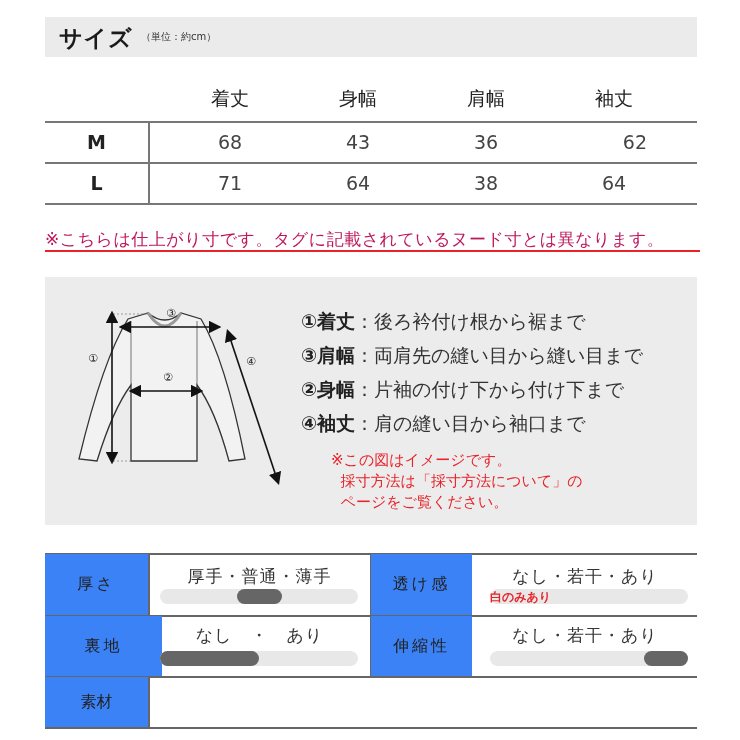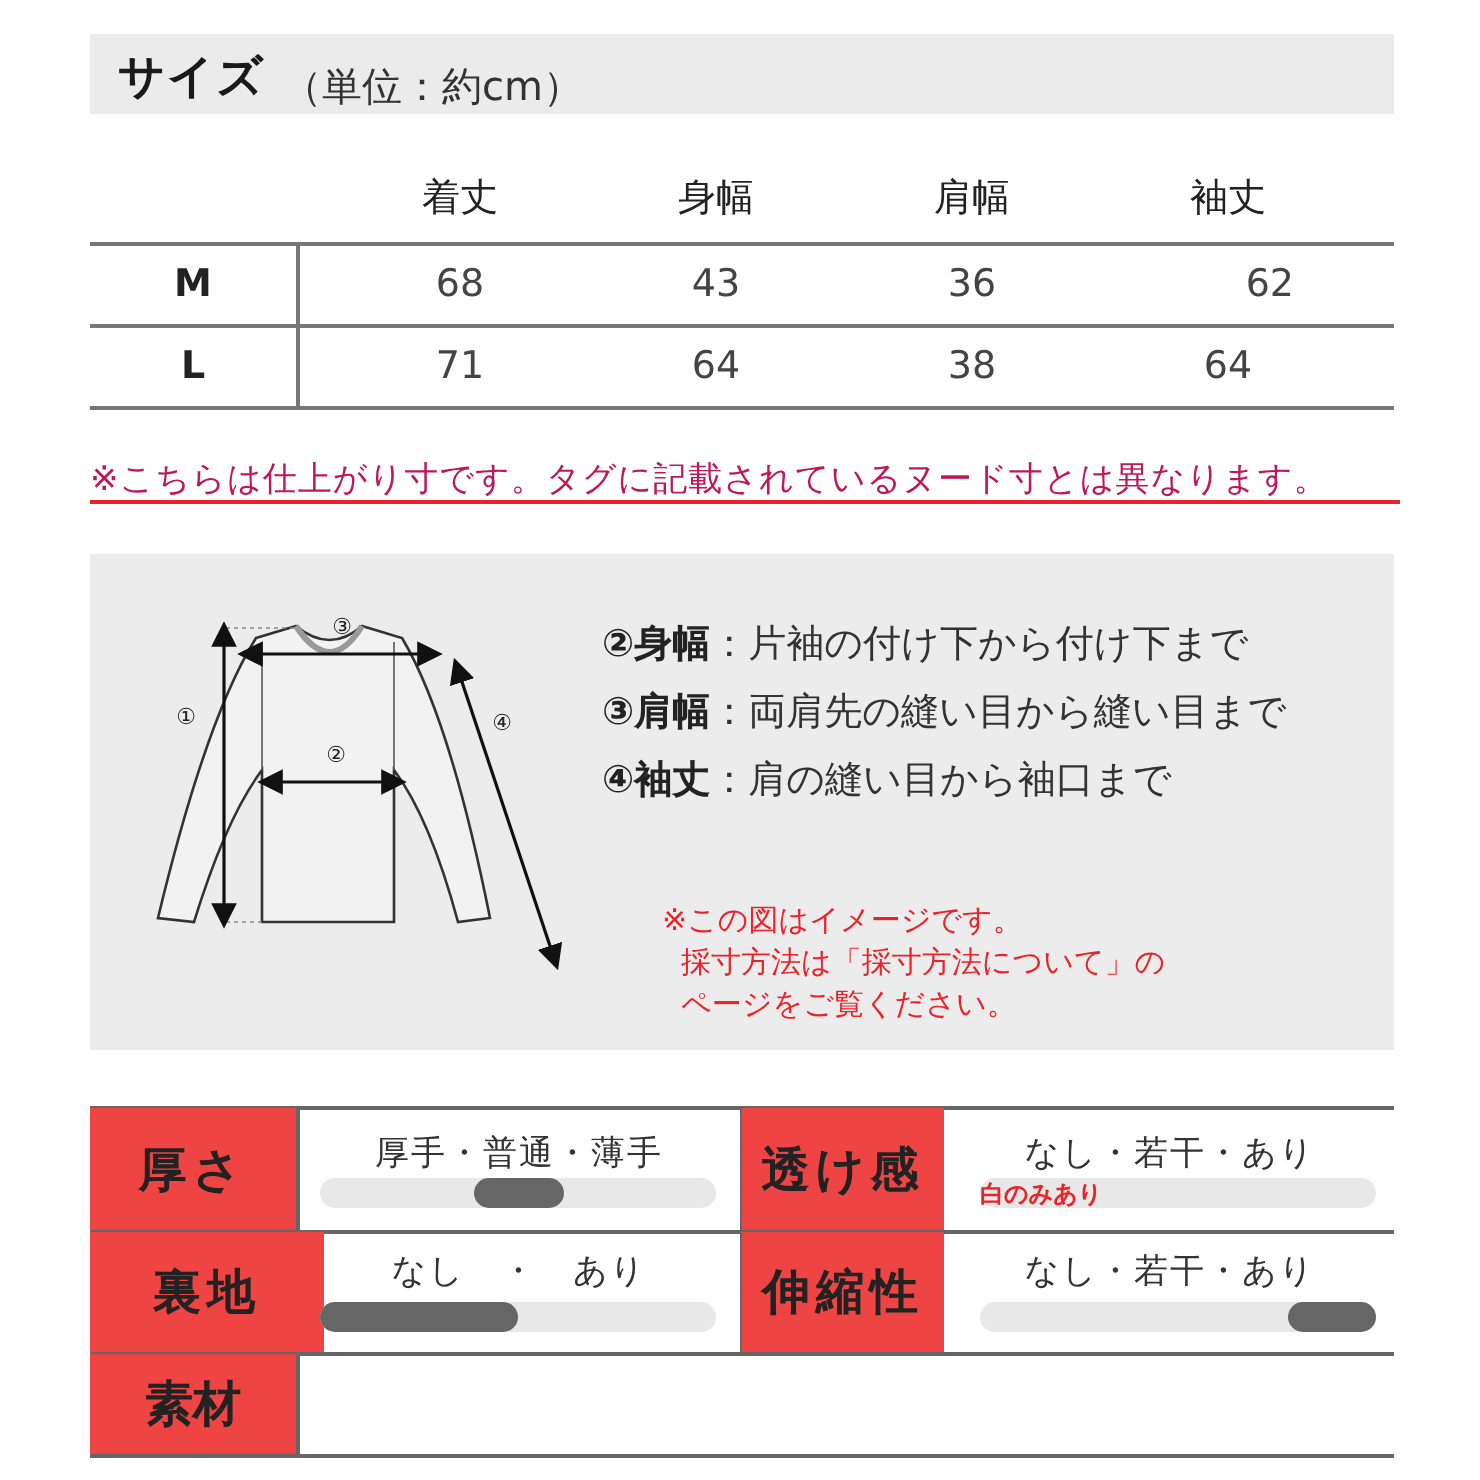--- a/index.html
+++ b/index.html
@@ -2,21 +2,21 @@
 <html><head>
 <meta charset="utf-8">
 <style>
   * { box-sizing: border-box; margin: 0; padding: 0; }
   html, body { width: 740px; height: 740px; background: #ffffff; overflow: hidden; }
   body { position: relative; font-family: "DejaVu Sans", "Liberation Sans", sans-serif; color: #222; }
 
   
   .hdr { position: absolute; left: 45px; top: 17px; width: 652px; height: 40px; background: #ebebeb; }
   .hdr .title { position: absolute; left: 14px; top: 6px; font-size: 23px; font-weight: bold; color: #1a1a1a; letter-spacing: 1px; }
-  .hdr .unit { position: absolute; left: 96px; top: 13px; font-size: 20px; color: #333; text-align: right; }
+  .hdr .unit { position: absolute; left: 96px; top: 13px; font-size: 10px; color: #333; text-align: right; }
 
   
   .st { position: absolute; left: 45px; top: 80px; width: 652px; }
   .st .hline { position: absolute; left: 0; width: 652px; height: 1.5px; background: #777; }
   .st .vline { position: absolute; left: 103px; width: 1.5px; background: #777; }
   .st .cell { position: absolute; text-align: center; font-size: 19px; color: #444; width: 120px; }
   .st .colh { font-size: 19px; color: #222; }
   .st .rowh { position: absolute; left: 0; width: 103px; text-align: center; font-size: 19px; font-weight: bold; color: #222; }
 
   .note { position: absolute; left: 45px; top: 228px; font-size: 17px; color: #be185d; white-space: nowrap; letter-spacing: 0.5px; }
@@ -27,21 +27,21 @@
   .dbox svg { position: absolute; left: 30px; top: 22px; }
   .legend { position: absolute; left: 256px; top: 32px; }
   .legend .li { height: 34px; font-size: 19px; color: #333; white-space: nowrap; }
   .legend .li .k { font-weight: bold; color: #222; }
   .dnote { position: absolute; left: 286px; top: 173px; font-size: 15px; color: #e8232a; line-height: 21px; white-space: pre; }
 
   
   .at { position: absolute; left: 45px; top: 553px; width: 652px; height: 175px; }
   .at .hl { position: absolute; height: 1.5px; background: #666; }
   .at .vl { position: absolute; width: 1.5px; background: #666; }
-  .at .lab { position: absolute; background: #ef4444; display: flex; align-items: center; justify-content: center; font-size: 24px; font-weight: bold; color: #222; letter-spacing: 3px; }
+  .at .lab { position: absolute; background: #3b82f6; display: flex; align-items: center; justify-content: center; font-size: 16px; font-weight: normal; color: #222; letter-spacing: 3px; }
   .at .opts { position: absolute; text-align: center; font-size: 17px; color: #333; white-space: pre; letter-spacing: 1px; }
   .at .track { position: absolute; height: 15px; border-radius: 8px; background: #e8e8e8; }
   .at .fill { position: absolute; height: 15px; border-radius: 8px; background: #666; }
   .at .sub { position: absolute; font-size: 12px; color: #e8232a; font-weight: bold; }
   .at .mat { position: absolute; font-size: 17px; color: #333; white-space: pre; letter-spacing: 1px; }
 </style>
 </head>
 <body>
 
 <div class="hdr">
@@ -103,24 +103,27 @@
     <g font-size="11" fill="#222" text-anchor="middle" font-family="DejaVu Sans, sans-serif">
       <text x="96" y="18">③</text>
       <text x="93" y="82">②</text>
       <text x="18" y="63">①</text>
       <text x="176" y="66">④</text>
     </g>
   </svg>
 
   <div class="legend">
     <div class="li">
-      <span class="k">②</span><span class="k">身幅</span><span>：片袖の付け下から付け下まで</span>
+      <span class="k">①</span><span class="k">着丈</span><span>：後ろ衿付け根から裾まで</span>
     </div>
     <div class="li">
       <span class="k">③</span><span class="k">肩幅</span><span>：両肩先の縫い目から縫い目まで</span>
+    </div>
+    <div class="li">
+      <span class="k">②</span><span class="k">身幅</span><span>：片袖の付け下から付け下まで</span>
     </div>
     <div class="li">
       <span class="k">④</span><span class="k">袖丈</span><span>：肩の縫い目から袖口まで</span>
     </div>
   </div>
   <div class="dnote">※この図はイメージです。
   採寸方法は「採寸方法について」の
   ページをご覧ください。</div>
 </div>
 

